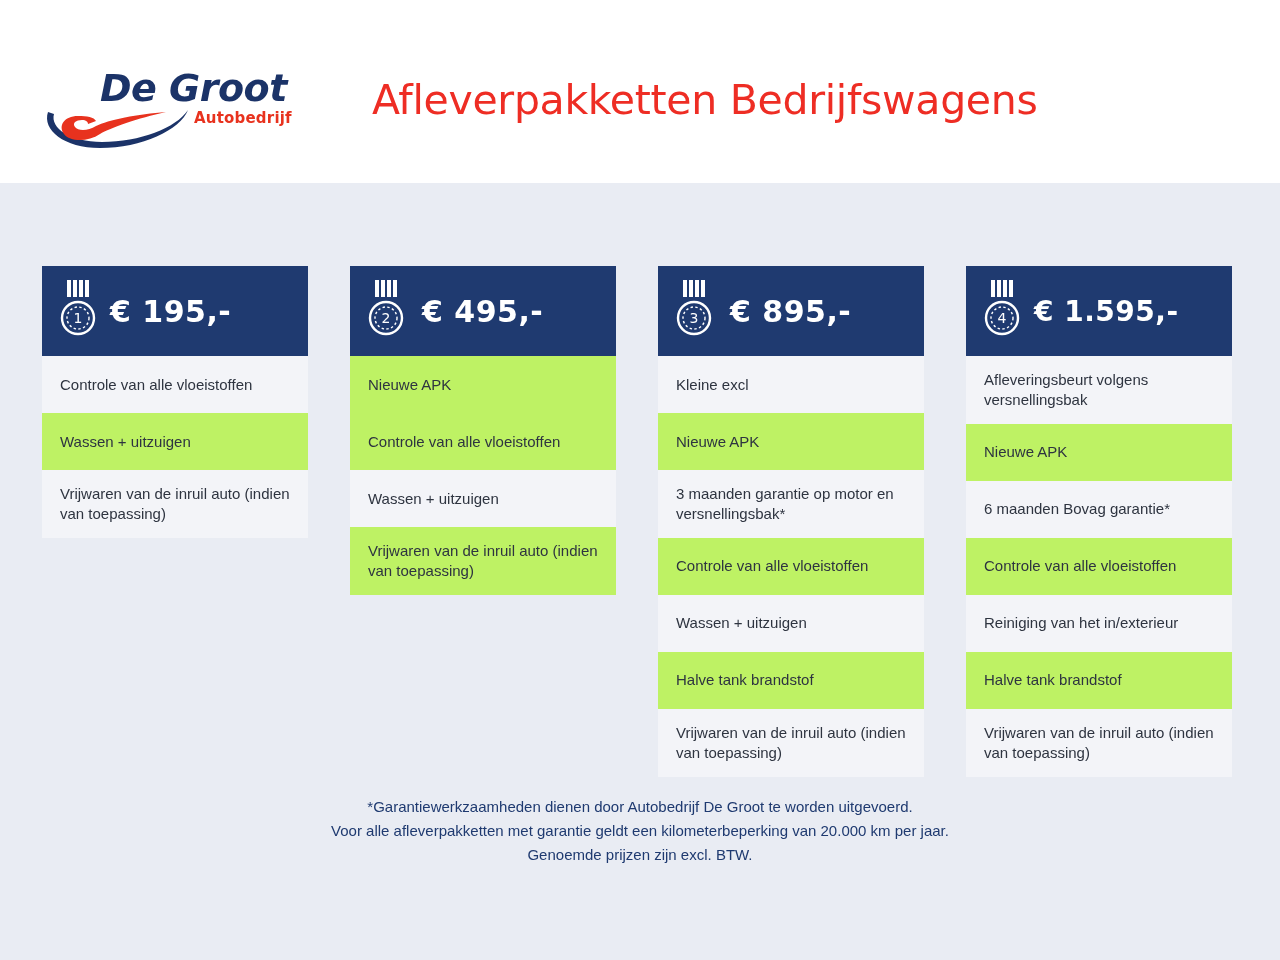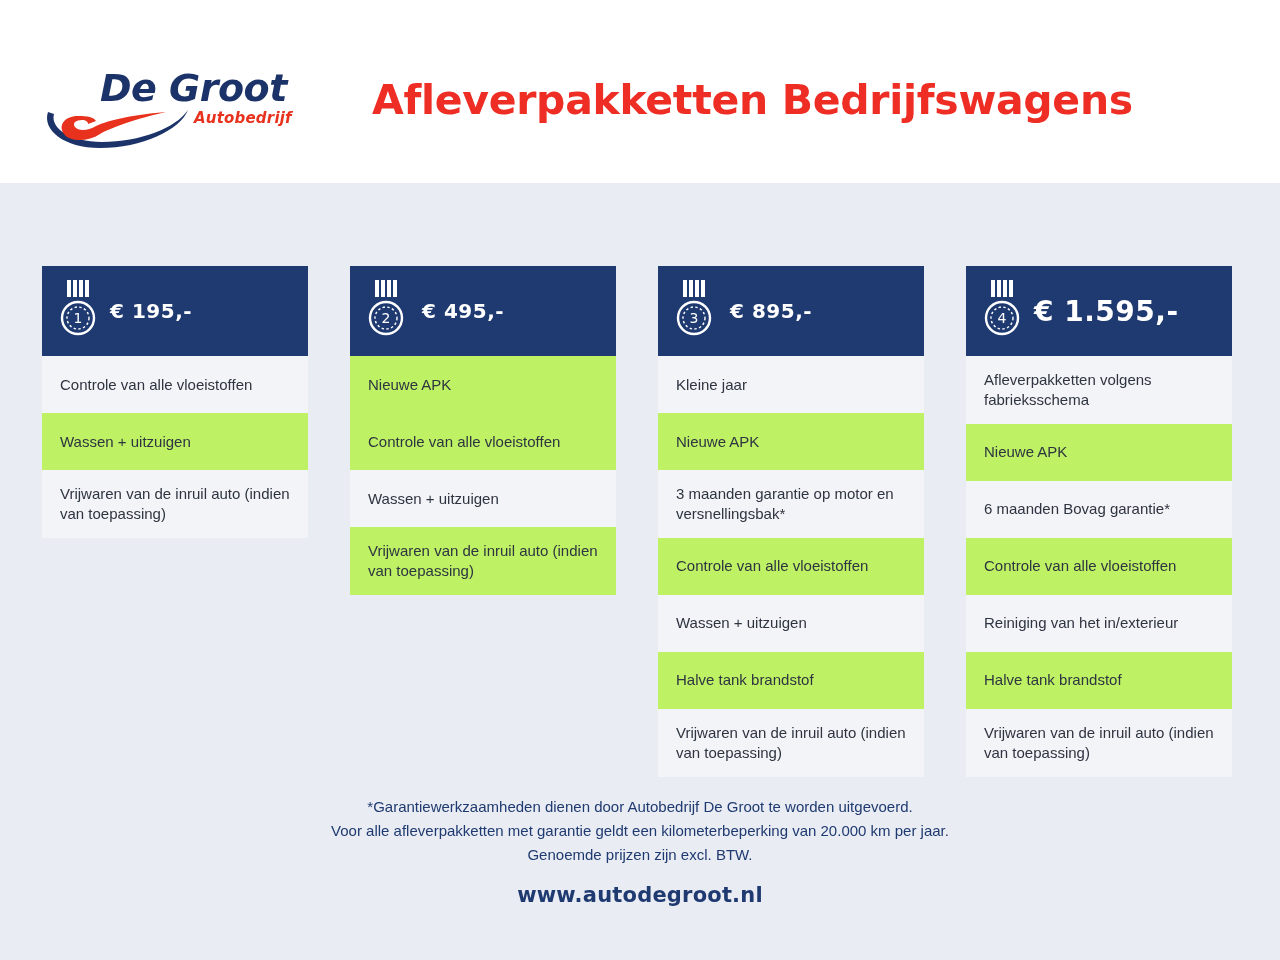--- a/index.html
+++ b/index.html
@@ -49,38 +49,37 @@
     font-style: italic;
     font-family: "DejaVu Sans", sans-serif;
   }
   .logo-sub {
     position: absolute;
     left: 152px;
     top: 47px;
     font-size: 15px;
     font-weight: bold;
     color: #e8321e;
-    font-style: italic;
     letter-spacing: 0.2px;
     font-family: "DejaVu Sans", sans-serif;
   }
   .logo-swoosh {
     position: absolute;
     left: 0px;
     top: 28px;
     width: 150px;
     height: 62px;
   }
   .title {
     position: absolute;
     left: 372px;
     top: 76px;
     font-size: 41px;
     color: #ee2d24;
-    font-weight: bold;
+    font-weight: normal;
     letter-spacing: -0.3px;
     white-space: nowrap;
     font-family: "DejaVu Sans", sans-serif;
   }
   
   .body-area {
     position: absolute;
     left: 0;
     top: 183px;
     width: 1280px;
@@ -113,21 +112,21 @@
   }
   .medal {
     width: 44px;
     height: 62px;
     position: relative;
     flex: 0 0 44px;
     margin-right: 4px;
   }
   .price {
     color: #ffffff;
-    font-size: 20px;
+    font-size: 30px;
     font-weight: bold;
     letter-spacing: 0.5px;
     font-family: "DejaVu Sans", sans-serif;
     margin-left: 6px;
     white-space: nowrap;
   }
   .col-2 .price, .col-3 .price { margin-left: 10px; text-align: right; }
   .col-4 .price { font-size: 28px; }
 
   .items {
@@ -264,21 +263,21 @@
               <rect x="29" y="0" width="4" height="17" fill="#ffffff"></rect>
               <circle cx="22" cy="38" r="16" fill="none" stroke="#ffffff" stroke-width="2.4"></circle>
               <circle cx="22" cy="38" r="11" fill="none" stroke="#ffffff" stroke-width="1.4" stroke-dasharray="2.4 2.4"></circle>
               <text x="22" y="43" text-anchor="middle" font-size="14" fill="#ffffff" font-family="DejaVu Sans, sans-serif">3</text>
             </svg>
           </div>
           <div class="price">€ 895,-</div>
         </div>
         <div class="items">
           <div class="item alt">
-              <span>Kleine jaar</span>
+              <span>Kleine excl</span>
             </div>
           <div class="item">
               <span>Nieuwe APK</span>
             </div>
           <div class="item alt">
               <span>3 maanden garantie op motor en versnellingsbak*</span>
             </div>
           <div class="item">
               <span>Controle van alle vloeistoffen</span>
             </div>
@@ -304,21 +303,21 @@
               <rect x="29" y="0" width="4" height="17" fill="#ffffff"></rect>
               <circle cx="22" cy="38" r="16" fill="none" stroke="#ffffff" stroke-width="2.4"></circle>
               <circle cx="22" cy="38" r="11" fill="none" stroke="#ffffff" stroke-width="1.4" stroke-dasharray="2.4 2.4"></circle>
               <text x="22" y="43" text-anchor="middle" font-size="14" fill="#ffffff" font-family="DejaVu Sans, sans-serif">4</text>
             </svg>
           </div>
           <div class="price">€  1.595,-</div>
         </div>
         <div class="items">
           <div class="item alt">
-              <span>Afleverpakketten volgens fabrieksschema</span>
+              <span>Afleveringsbeurt volgens versnellingsbak</span>
             </div>
           <div class="item">
               <span>Nieuwe APK</span>
             </div>
           <div class="item alt">
               <span>6 maanden Bovag garantie*</span>
             </div>
           <div class="item">
               <span>Controle van alle vloeistoffen</span>
             </div>
@@ -335,15 +334,14 @@
       </div>
 
     </div>
 
     <div class="footnotes">
       <div>*Garantiewerkzaamheden dienen door Autobedrijf De Groot te worden uitgevoerd.</div>
       <div>Voor alle afleverpakketten met garantie geldt een kilometerbeperking van 20.000 km per jaar.</div>
       <div>Genoemde prijzen zijn excl. BTW.</div>
     </div>
 
-    <div class="website">www.autodegroot.nl</div>
   </div>
 </div>
 
 </body></html>

